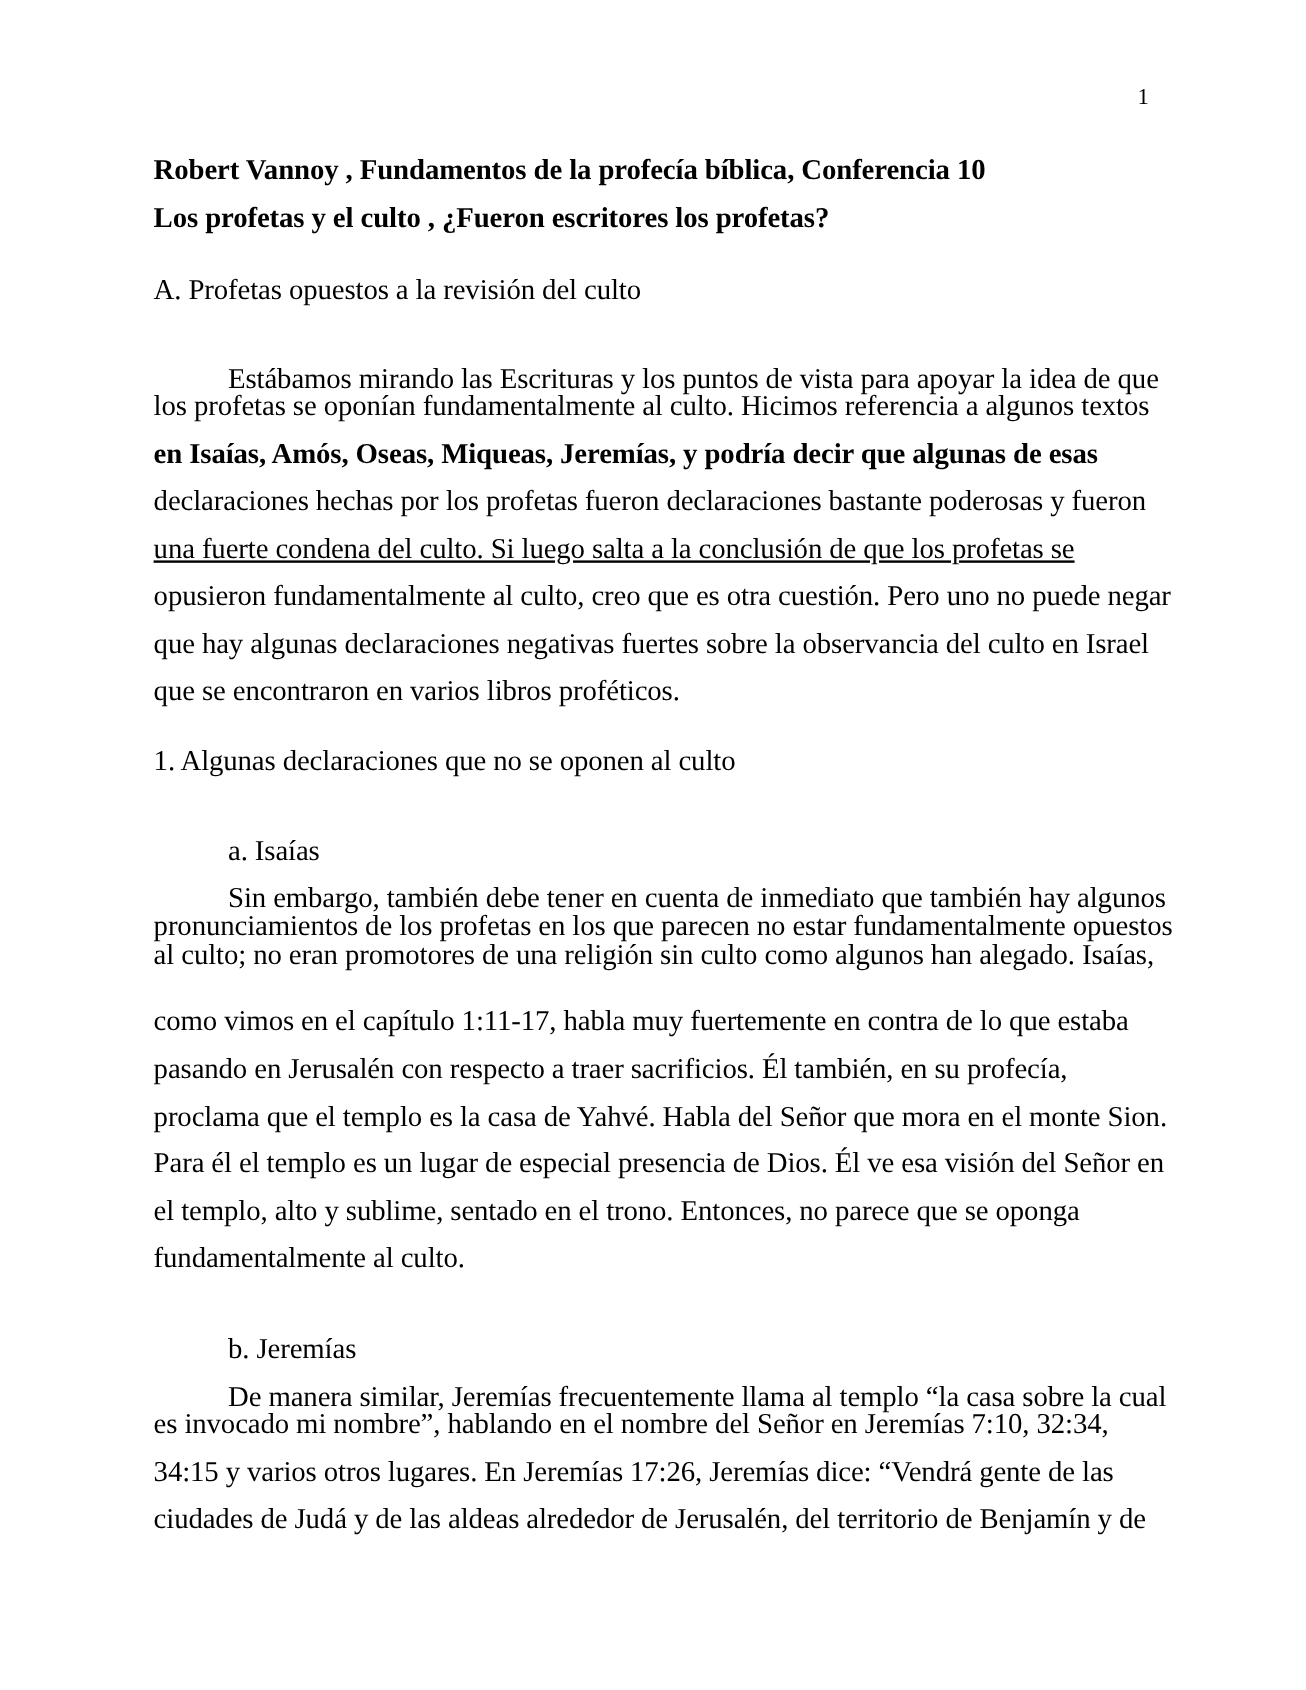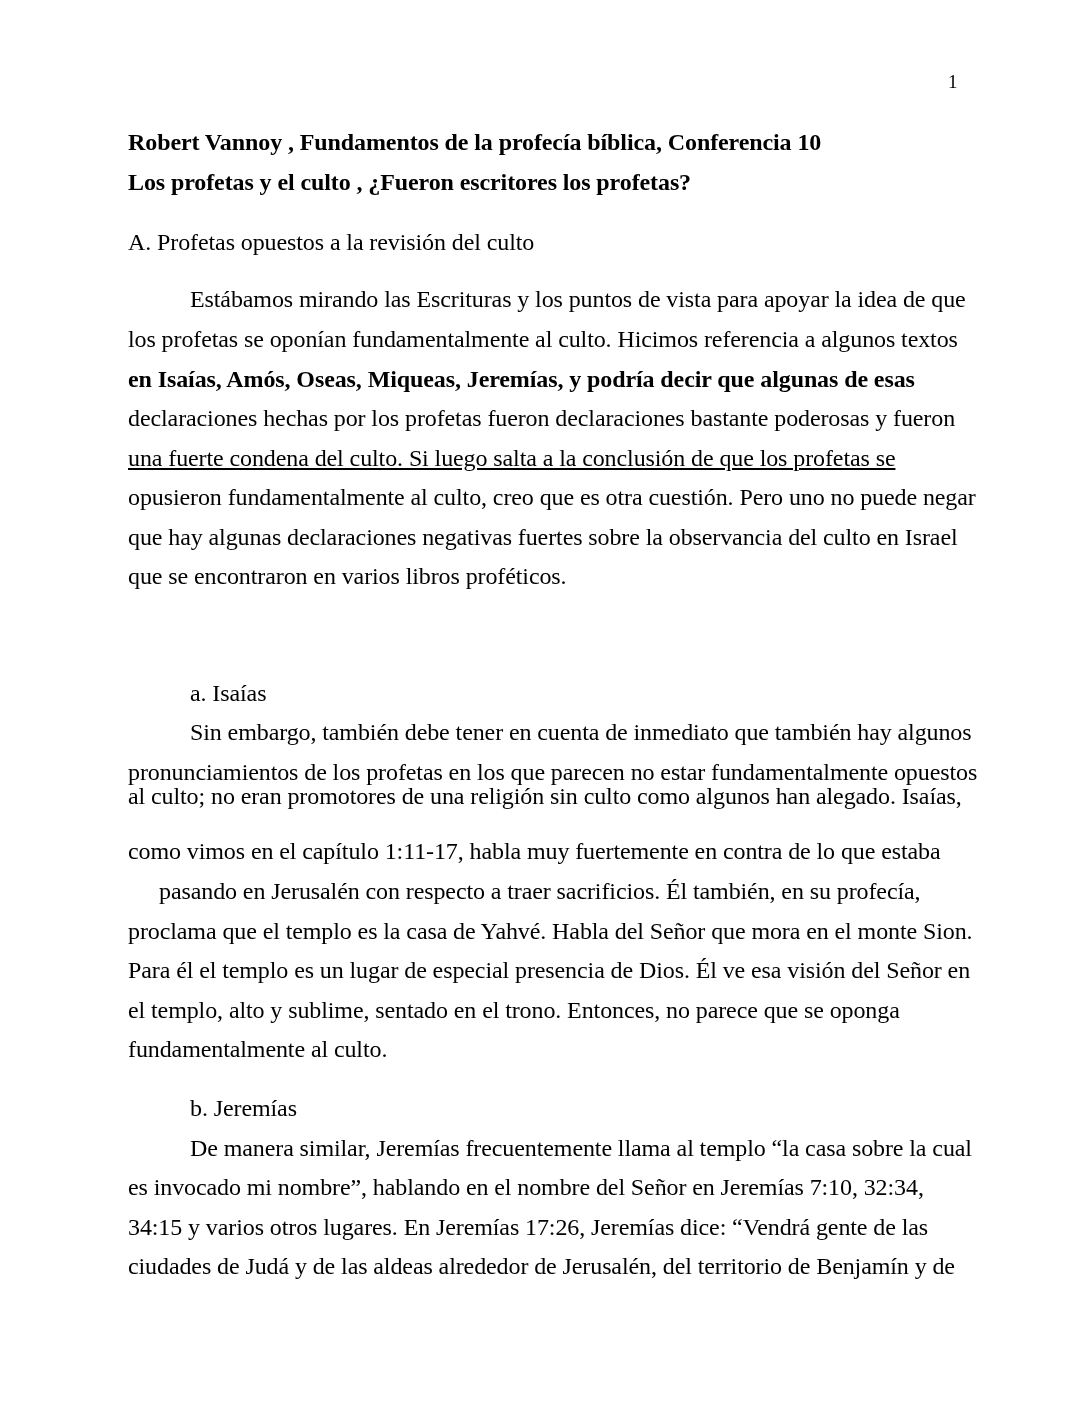--- a/index.html
+++ b/index.html
@@ -2,21 +2,21 @@
 <html><head>
   <meta charset="utf-8">
   <style>
     html, body { margin: 0; padding: 0; background: #ffffff; }
     body { width: 1088px; height: 1408px; position: relative; overflow: hidden;
            font-family: "Liberation Serif", "DejaVu Serif", serif; color: #000; }
     .page { position: absolute; left: 0; top: 0; width: 1088px; height: 1408px; background: #fff; }
     .page-number { position: absolute; left: 948px; top: 70px; font-size: 19px; line-height: 24px; }
     .line { position: absolute; left: 128px; font-size: 24px; line-height: 26px; white-space: nowrap; letter-spacing: -0.1px; }
     .bold { font-weight: bold; }
-    .indent { left: 190px; }
+    .indent { left: 190px; margin-top: 17px; }
     .just { width: 826px; text-align: justify; text-align-last: justify; }
   </style>
 </head>
 <body>
 
 <div class="page">
   <div class="page-number">1</div>
 
   <div class="line bold" style="top:129px;">Robert Vannoy , Fundamentos de la profecía bíblica, Conferencia 10</div>
   <div class="line bold" style="top:169px;">Los profetas y el culto , ¿Fueron escritores los profetas?</div>
@@ -27,29 +27,30 @@
     <div class="line indent" style="top:286px; width:764px; text-align:justify; text-align-last:justify;">Estábamos mirando las Escrituras y los puntos de vista para apoyar la idea de que</div>
     <div class="line just" style="top:326px;">los profetas se oponían fundamentalmente al culto. Hicimos referencia a algunos textos</div>
     <div class="line" style="top:366px;font-weight:bold;">en Isaías, Amós, Oseas, Miqueas, Jeremías, y podría decir que algunas de esas</div>
     <div class="line just" style="top:405px;">declaraciones hechas por los profetas fueron declaraciones bastante poderosas y fueron</div>
     <div class="line" style="top:445px;text-decoration:underline;">una fuerte condena del culto. Si luego salta a la conclusión de que los profetas se</div>
     <div class="line just" style="top:484px;">opusieron fundamentalmente al culto, creo que es otra cuestión. Pero uno no puede negar</div>
     <div class="line" style="top:524px;">que hay algunas declaraciones negativas fuertes sobre la observancia del culto en Israel</div>
     <div class="line" style="top:563px;">que se encontraron en varios libros proféticos.</div>
   </div>
 
+  <div class="line" style="top:622px;">1. Algunas declaraciones que no se oponen al culto</div>
 
   <div class="line indent" style="top:680px;">a. Isaías</div>
 
   <div>
     <div class="line indent" style="top:719px; width:764px; text-align:justify; text-align-last:justify;">Sin embargo, también debe tener en cuenta de inmediato que también hay algunos</div>
     <div class="line just" style="top:759px;">pronunciamientos de los profetas en los que parecen no estar fundamentalmente opuestos</div>
     <div class="line" style="top:783px;text-align:right;">al culto; no eran promotores de una religión sin culto como algunos han alegado. Isaías,</div>
     <div class="line" style="top:838px;">como vimos en el capítulo 1:11-17, habla muy fuertemente en contra de lo que estaba</div>
-    <div class="line" style="top:878px;margin-left:31px;">pasando en Jerusalén con respecto a traer sacrificios. Él también, en su profecía,</div>
+    <div class="line" style="top:878px;">pasando en Jerusalén con respecto a traer sacrificios. Él también, en su profecía,</div>
     <div class="line just" style="top:918px;">proclama que el templo es la casa de Yahvé. Habla del Señor que mora en el monte Sion.</div>
     <div class="line" style="top:957px;">Para él el templo es un lugar de especial presencia de Dios. Él ve esa visión del Señor en</div>
     <div class="line" style="top:997px;">el templo, alto y sublime, sentado en el trono. Entonces, no parece que se oponga</div>
     <div class="line" style="top:1036px;">fundamentalmente al culto.</div>
   </div>
 
   <div class="line indent" style="top:1095px;">b. Jeremías</div>
 
   <div>
     <div class="line indent" style="top:1135px; width:764px; text-align:justify; text-align-last:justify;">De manera similar, Jeremías frecuentemente llama al templo “la casa sobre la cual</div>

